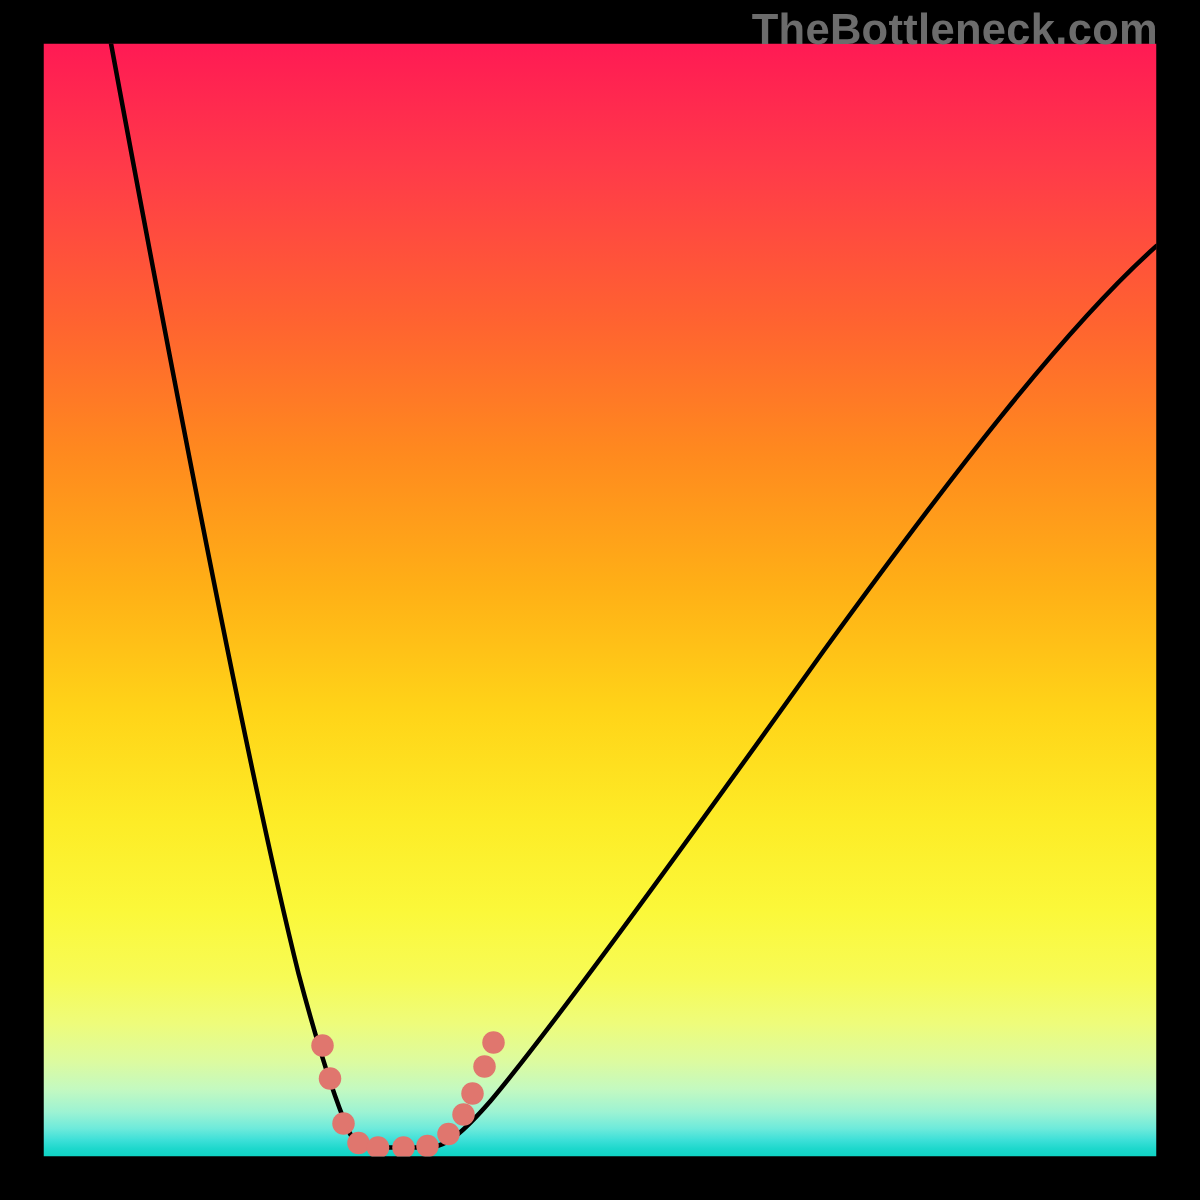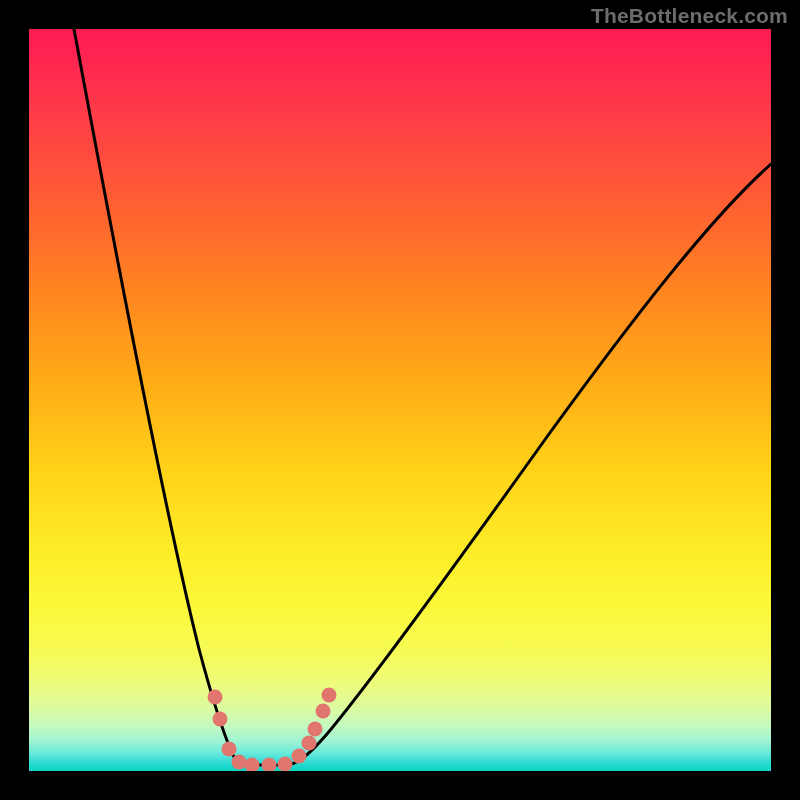--- a/index.html
+++ b/index.html
@@ -50,22 +50,22 @@
       #9df3d3 96%,
       #6deadb 97.5%,
       #3ee0d8 98.5%,
       #1dd8cc 99.3%,
       #0fd3c4 100%
     );
   }
   .watermark {
     position: absolute;
     top: 4px;
-    right: 12px;
-    font-size: 21px;
+    right: 28px;
+    font-size: 29px;
     font-weight: 600;
     color: #6c6c6c;
     letter-spacing: 0.2px;
     user-select: none;
   }
   svg.curves {
     position: absolute;
     left: 0;
     top: 0;
     width: 742px;

